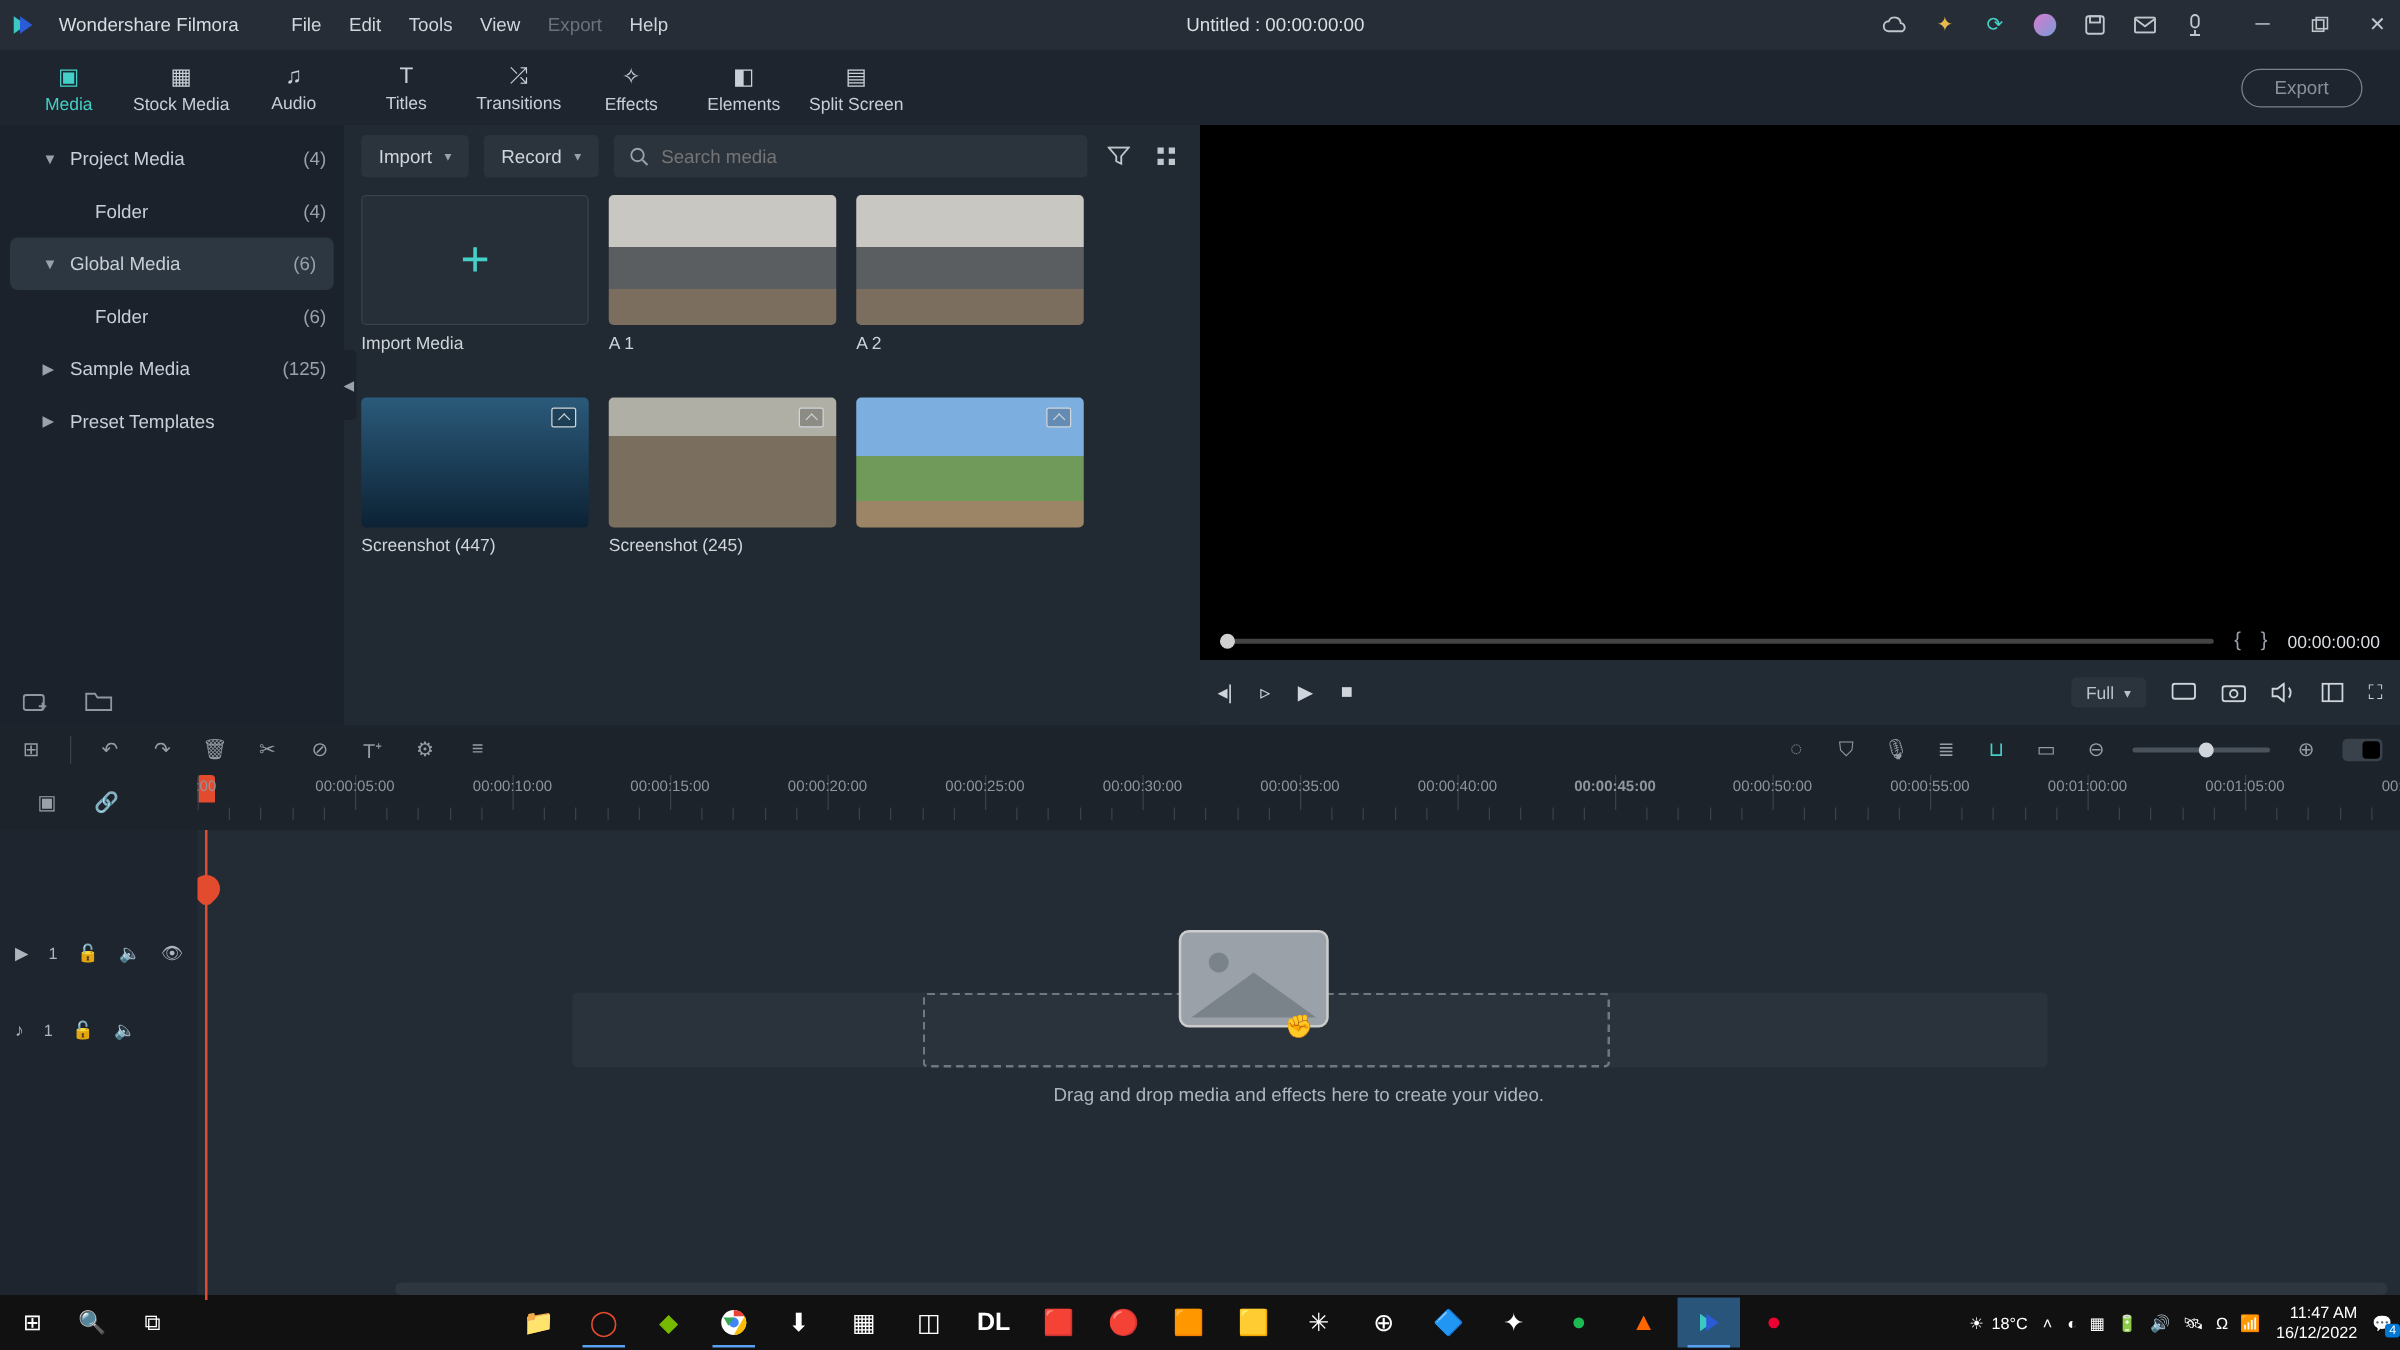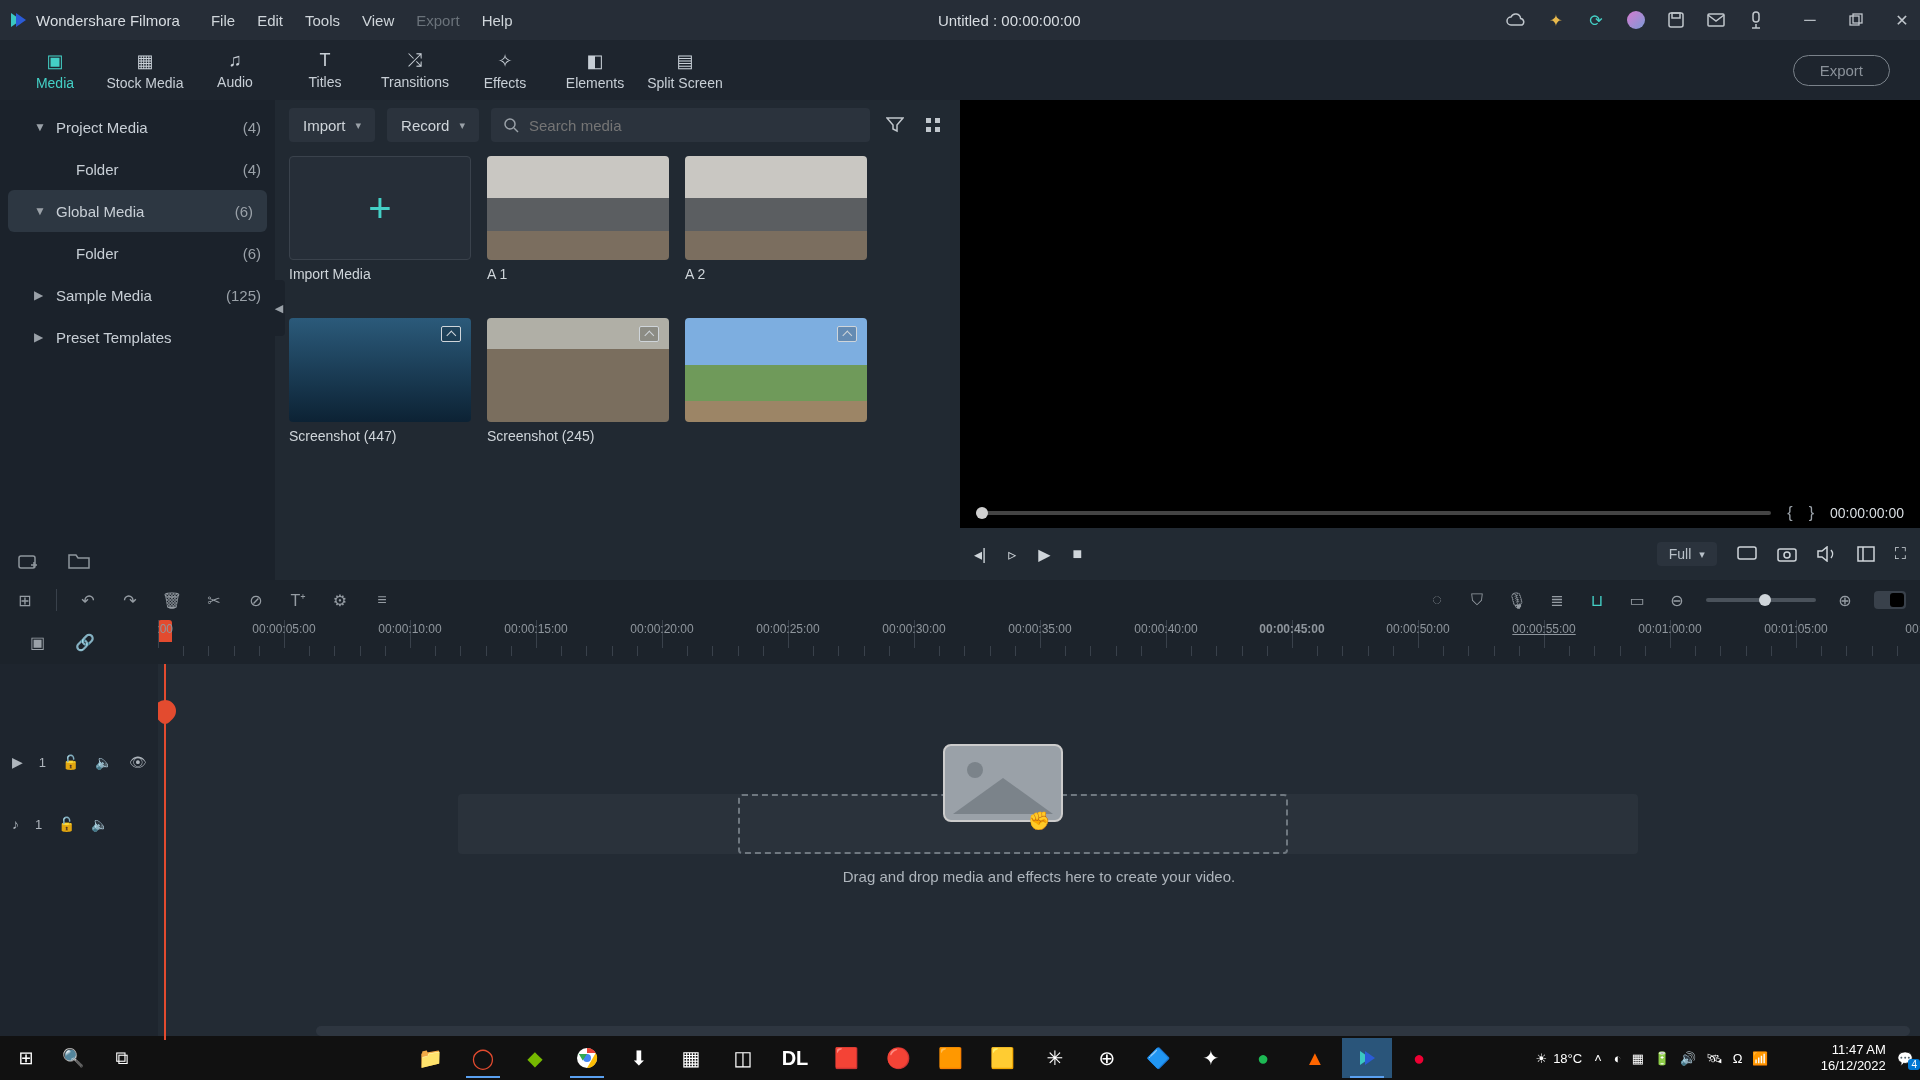--- a/index.html
+++ b/index.html
@@ -1,20 +1,20 @@
 <!DOCTYPE html>
 <html><head>
 <meta charset="utf-8">
 <style>
 * { margin: 0; padding: 0; box-sizing: border-box; font-family: "Segoe UI", Arial, sans-serif; }
 body { background: #1a2028; color: #b8c0c8; overflow: hidden; width: 1920px; height: 1080px; position: relative; }
 
 
 .titlebar { height: 40px; background: #262d37; display: flex; align-items: center; padding: 0 8px; }
-.titlebar-left { display: flex; align-items: center; gap: 6px; }
+.titlebar-left { display: flex; align-items: center; gap: 17px; }
 .app-logo { width: 22px; height: 22px; display: inline-flex; align-items: center; }
 .app-title { font-size: 15px; color: #d8dde2; margin-right: 24px; }
 .menus { display: flex; gap: 22px; margin-left: 1px; }
 .menu-item { font-size: 15px; color: #cfd5da; cursor: pointer; }
 .menu-item.disabled { color: #6a727a; }
 .title-center { flex: 1; text-align: center; font-size: 15px; color: #d8dde2; }
 .titlebar-right { display: flex; align-items: center; gap: 20px; }
 .titlebar-right .ticon { width: 20px; height: 20px; display: inline-flex; align-items: center; justify-content: center; color: #c0c6cc; cursor: pointer; }
 .win-controls { display: flex; gap: 26px; margin-left: 14px; }
 
@@ -115,21 +115,21 @@
 
 
 .taskbar { position: absolute; left: 0; right: 0; bottom: 0; height: 44px; background: #111; display: flex; align-items: center; padding: 0 6px; gap: 4px; }
 .task-left { display: flex; align-items: center; gap: 8px; }
 .task-left .ticon { width: 40px; height: 40px; display: inline-flex; align-items: center; justify-content: center; color: #fff; font-size: 18px; cursor: pointer; }
 .task-apps { display: flex; align-items: center; gap: 2px; margin-left: 260px; }
 .task-apps .app { width: 50px; height: 40px; display: inline-flex; align-items: center; justify-content: center; color: #fff; font-size: 20px; cursor: pointer; position: relative; }
 .task-apps .app.active::after { content: ""; position: absolute; bottom: 0; left: 8px; right: 8px; height: 2px; background: #5aa0f0; }
 .task-right { margin-left: auto; display: flex; align-items: center; gap: 12px; color: #fff; font-size: 13px; }
 .task-right .tray { display: flex; gap: 10px; align-items: center; }
-.task-right .clock { text-align: right; line-height: 1.2; margin-left: 40px; }
+.task-right .clock { text-align: right; line-height: 1.2; }
 .weather { display: flex; align-items: center; gap: 6px; color: #fff; }
 svg { display: block; }
 </style>
 </head>
 <body>
 
 <div class="titlebar">
   <div class="titlebar-left">
     <span class="app-logo">
       <svg width="20" height="20" viewBox="0 0 20 20">
@@ -486,21 +486,21 @@
       <div class="tick minor" style="left: 1184.4px;"></div>
       <div class="tick minor" style="left: 1209.6px;"></div>
       <div class="tick minor" style="left: 1234.8px;"></div>
       <div class="tick" style="left: 1260px;"></div>
       <div class="tick-label" style="left: 1260px;">00:00:50:00</div>
       <div class="tick minor" style="left: 1285.2px;"></div>
       <div class="tick minor" style="left: 1310.4px;"></div>
       <div class="tick minor" style="left: 1335.6px;"></div>
       <div class="tick minor" style="left: 1360.8px;"></div>
       <div class="tick" style="left: 1386px;"></div>
-      <div class="tick-label" style="left: 1386px; text-decoration: underline;">00:00:55:00</div>
+      <div class="tick-label" style="left: 1386px;">00:00:55:00</div>
       <div class="tick minor" style="left: 1411.2px;"></div>
       <div class="tick minor" style="left: 1436.4px;"></div>
       <div class="tick minor" style="left: 1461.6px;"></div>
       <div class="tick minor" style="left: 1486.8px;"></div>
       <div class="tick" style="left: 1512px;"></div>
       <div class="tick-label" style="left: 1512px;">00:01:00:00</div>
       <div class="tick minor" style="left: 1537.2px;"></div>
       <div class="tick minor" style="left: 1562.4px;"></div>
       <div class="tick minor" style="left: 1587.6px;"></div>
       <div class="tick minor" style="left: 1612.8px;"></div>

